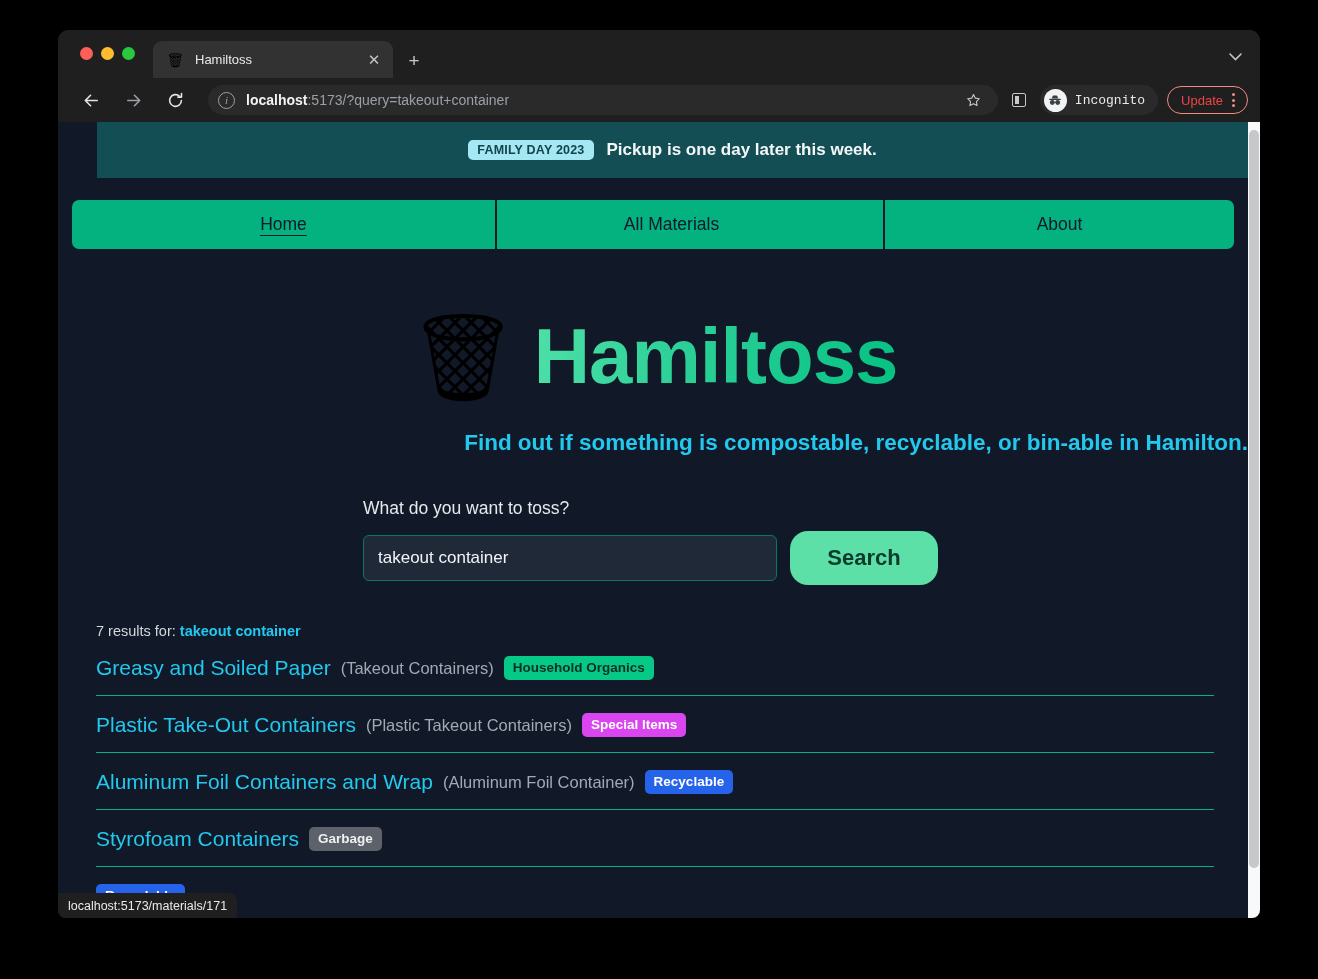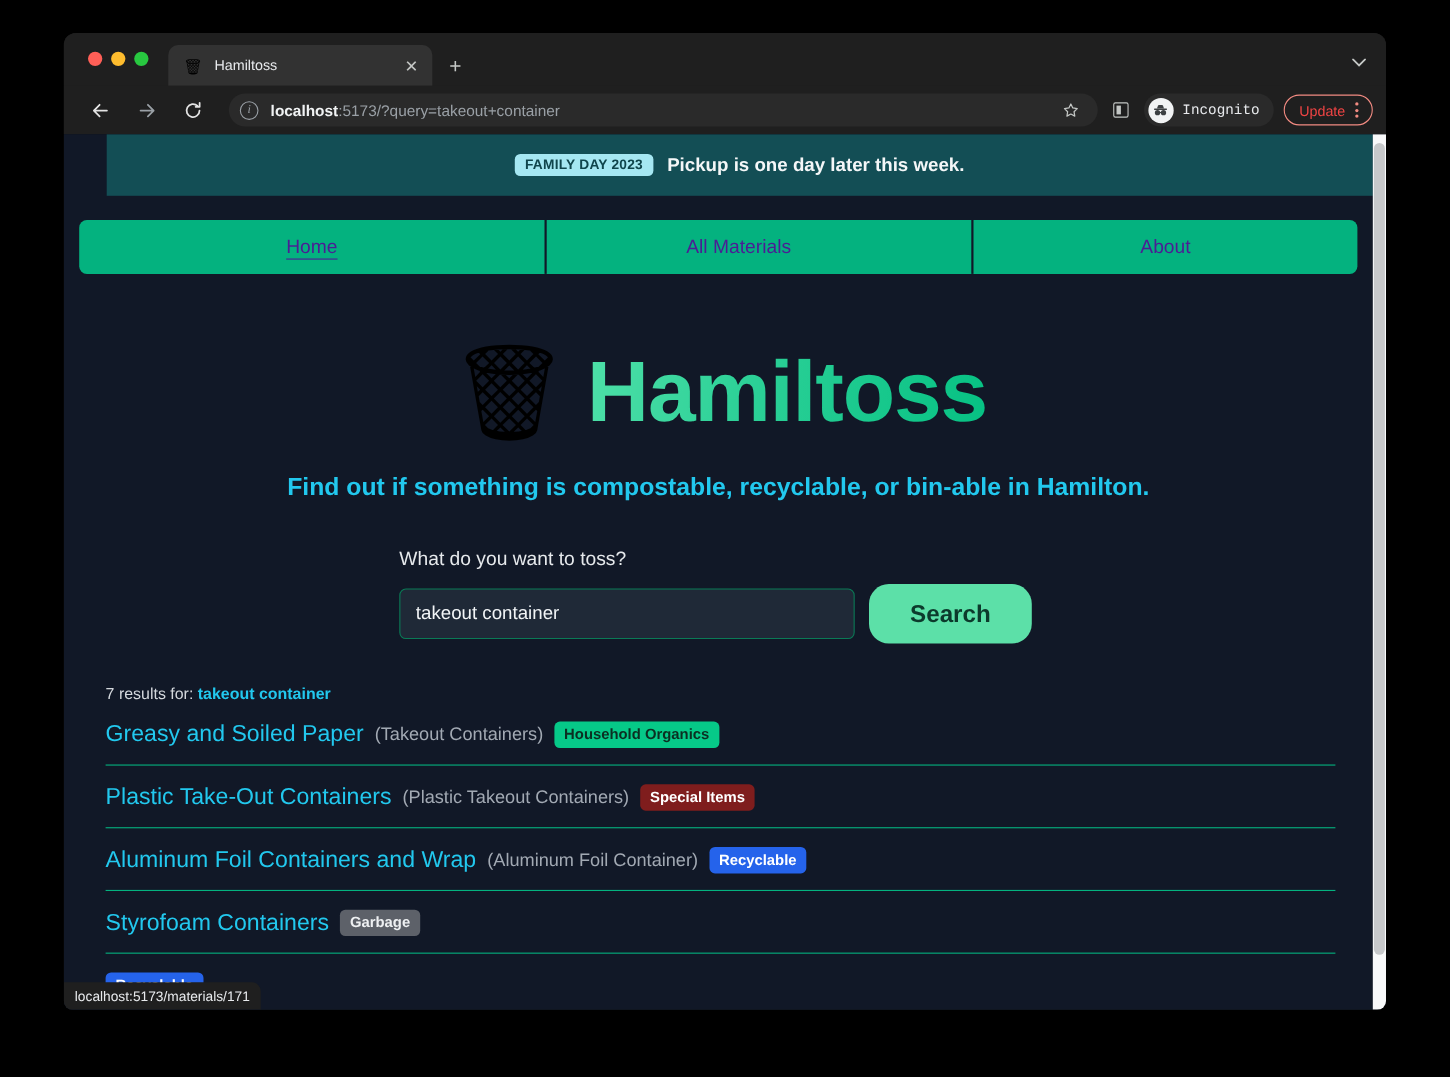--- a/index.html
+++ b/index.html
@@ -231,21 +231,21 @@
     margin: 22px 14px 0 14px;
     height: 49px;
     background: #04b27f;
     border-radius: 7px;
     display: flex;
     overflow: hidden;
   }
   .nav-item {
     flex: 1 1 0;
     display: flex; align-items: center; justify-content: center;
-    color: #4c1d95;
+    color: #0f172a;
     font-size: 17.5px;
     position: relative;
     margin-left: 37px;
   }
   .nav-item + .nav-item { border-left: 2px solid #111827; }
   .nav-item.active span { text-decoration: underline; text-underline-offset: 5px; }
 
   
   #hero {
     margin-top: 62px;
@@ -260,21 +260,21 @@
     font-size: 78px;
     font-weight: 800;
     letter-spacing: -1px;
     background: linear-gradient(100deg, #4ee0a8 0%, #2ed198 38%, #06c183 100%);
     -webkit-background-clip: text;
     background-clip: text;
     color: transparent;
   }
   #hero-tagline {
     margin-top: 28px;
-    text-align: center;
+    text-align: right;
     color: #22c8ee;
     font-size: 22.5px;
     font-weight: 700;
   }
 
   
   #search-area {
     margin: 42px 0 0 305px;
   }
   #search-label {
@@ -331,21 +331,21 @@
     color: #a2a9b3;
     font-size: 16.5px;
   }
   .result-badge {
     font-size: 13.5px; font-weight: 700;
     padding: 4px 9px;
     border-radius: 5px;
     line-height: 1.15;
   }
   .badge-organics   { background: #06c988; color: #0b2f22; }
-  .badge-special    { background: #7f1d1d; color: #ffffff; }
+  .badge-special    { background: #d946ef; color: #ffffff; }
   .badge-recyclable { background: #2563eb; color: #ffffff; }
   .badge-garbage    { background: #5d6169; color: #eef0f2; }
 
   
   #page-scrollbar {
     position: absolute;
     right: 0; top: 0;
     width: 12px; height: 796px;
     background: #f8f9fa;
   }

